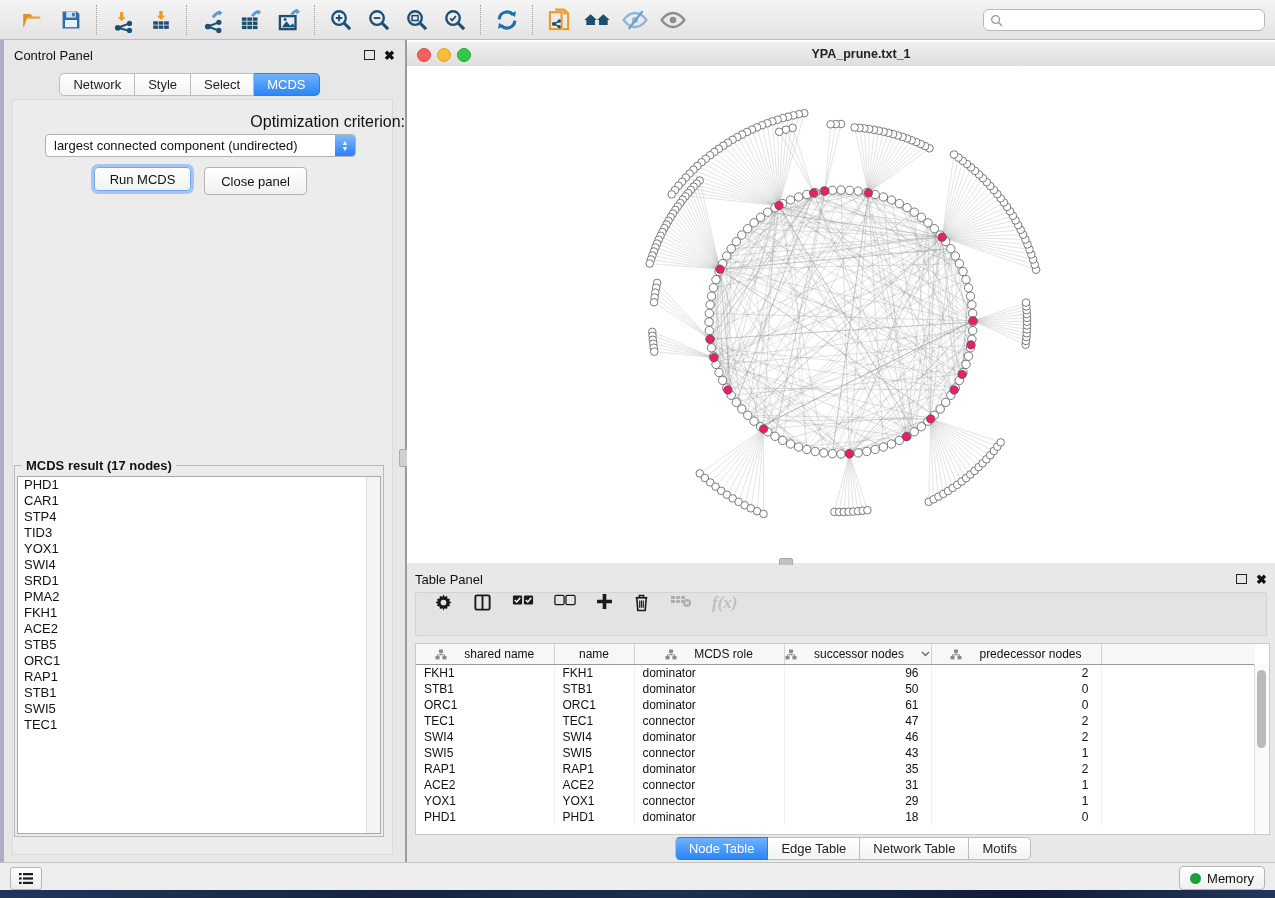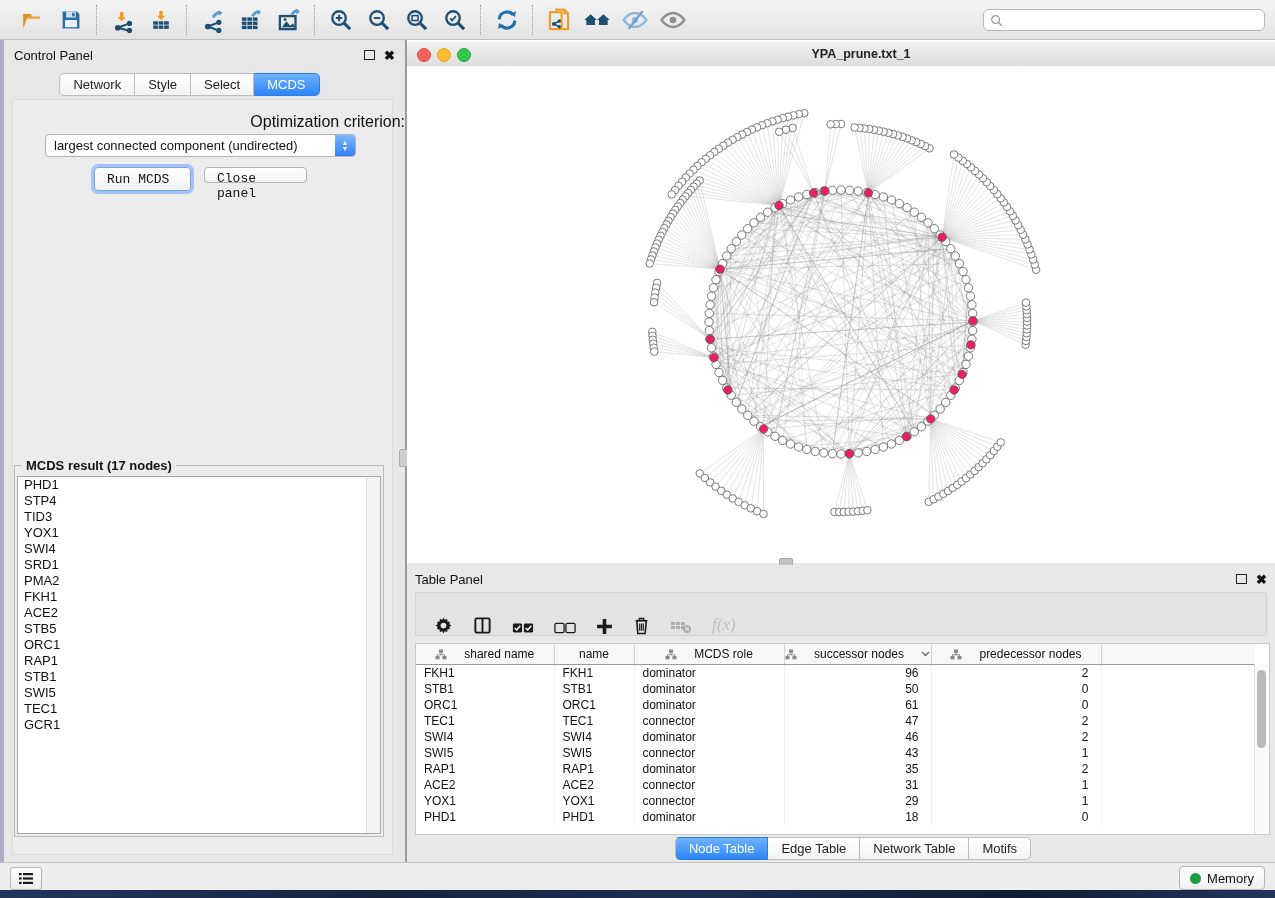--- a/index.html
+++ b/index.html
@@ -31,23 +31,23 @@
   .seg .seg-item{background:linear-gradient(#ffffff,#f3f3f3);border:1px solid #bdbdbd;border-left:none;padding:3px 13px;font-size:13px;color:#222;line-height:15px;}
   .seg .seg-item:first-child{border-left:1px solid #bdbdbd;border-radius:5px 0 0 5px;}
   .seg .seg-item:last-child{border-radius:0 5px 5px 0;}
   .seg .sel{background:linear-gradient(#6fb2fb,#2c85f7);border-color:#2f7de0;color:#fff;}
   #cp-tabs{left:4px;top:73px;width:371px;text-align:center;}
   #cp-content{left:12px;top:99px;width:381px;height:756px;background:#ececec;border:1px solid #dcdcdc;box-sizing:border-box;}
   #opt-label{left:4px;top:113px;width:401px;text-align:right;font-size:16px;color:#111;}
   .select{left:45px;top:134px;width:311px;height:23px;background:#fff;border:1px solid #b2b2b2;border-radius:4px;display:flex;align-items:center;box-sizing:border-box;}
   .select .sel-text{flex:1;font-size:13px;color:#111;padding-left:8px;white-space:nowrap;overflow:hidden;}
   .select .stepper{width:20px;height:21px;background:linear-gradient(#7cbafc,#2e7ef6);border-radius:0 3px 3px 0;display:flex;flex-direction:column;align-items:center;justify-content:center;color:#fff;font-size:7px;line-height:6px;}
-  .btn{background:linear-gradient(#ffffff,#f1f1f1);border:1px solid #b3b3b3;border-radius:4px;font-size:13px;color:#111;padding:3px 12px;text-align:left;font-family:Liberation Mono, monospace;}
+  .btn{background:linear-gradient(#ffffff,#f1f1f1);border:1px solid #b3b3b3;border-radius:4px;font-size:13px;color:#111;padding:3px 4px;text-align:center;font-family:Liberation Sans, sans-serif;}
   #run-btn{left:94px;top:167px;width:97px;height:24px;box-shadow:0 0 0 3px rgba(108,164,249,.55);border-color:#74a7ef;box-sizing:border-box;}
-  #closepanel-btn{left:204px;top:167px;width:103px;height:16px;box-sizing:border-box;}
+  #closepanel-btn{left:204px;top:167px;width:103px;height:28px;box-sizing:border-box;}
   #mcds-fieldset{left:14px;top:465px;width:370px;height:372px;border:1px solid #b9b9b9;box-sizing:border-box;}
   #mcds-legend{left:22px;top:458px;background:#ececec;padding:0 4px;font-size:13px;color:#111;font-weight:bold;}
   #mcds-list{left:17px;top:476px;width:364px;height:358px;background:#fff;border:1px solid #a9a9a9;box-sizing:border-box;overflow:hidden;}
   .mcds-item{font-size:13px;color:#111;line-height:16px;padding-left:6px;}
   #mcds-scroll{position:absolute;right:0;top:0;width:13px;height:100%;background:#f4f4f4;border-left:1px solid #dedede;}
 
   
   #v-splitter{left:405px;top:40px;width:2px;height:822px;background:#9b9b9b;}
   #v-handle{left:399px;top:449px;width:9px;height:16px;background:#cfcfcf;border:1px solid #adadad;border-radius:2px;}
   #h-handle{left:779px;top:558px;width:12px;height:7px;background:#c2c2c2;border:1px solid #a8a8a8;border-radius:2px;}
@@ -58,21 +58,21 @@
   .traffic{position:absolute;top:6px;width:12px;height:12px;border-radius:50%;}
   #tl-red{left:10px;background:#f5615c;border:0.5px solid #dd4742;}
   #tl-yellow{left:30px;background:#fbbd32;border:0.5px solid #e0a321;}
   #tl-green{left:50px;background:#35c74c;border:0.5px solid #24a836;}
   #net-title{position:absolute;left:0;top:5px;width:100%;text-align:center;font-size:12.5px;font-weight:600;color:#222;padding-left:20px;}
   #net-canvas{left:0;top:26px;width:868px;height:497px;position:absolute;background:#fff;}
 
   
   #table-panel{left:407px;top:565px;width:868px;height:297px;background:#e8e8e8;}
   #tp-head{position:absolute;left:8px;top:3px;right:8px;height:22px;display:flex;align-items:center;}
-  #tp-toolbar{position:absolute;left:8px;top:27px;width:852px;height:44px;background:#e3e3e3;border:1px solid #d2d2d2;border-radius:2px;display:flex;align-items:flex-end;gap:20px;padding-left:18px;box-sizing:border-box;}
+  #tp-toolbar{position:absolute;left:8px;top:27px;width:852px;height:44px;background:#e3e3e3;border:1px solid #d2d2d2;border-radius:2px;display:flex;align-items:flex-start;gap:20px;padding-left:18px;box-sizing:border-box;font-weight:bold;}
   .tp-icon{display:flex;align-items:center;justify-content:center;}
   .tp-icon.disabled{opacity:.5;}
   .fx{font-family:"Liberation Serif",serif;font-style:italic;font-size:17px;color:#9b9b9b;}
   #node-table{position:absolute;left:8px;top:78px;width:855px;height:192px;background:#fff;border:1px solid #c9c9c9;box-sizing:border-box;}
   #nt-inner{position:absolute;left:0;top:0;right:14px;bottom:0;overflow:hidden;}
   table{border-collapse:collapse;table-layout:fixed;width:839px;}
   th{height:20px;background:#f7f7f7;border-bottom:1px solid #9a9a9a;border-right:1px solid #d2d2d2;font-size:12px;font-weight:normal;color:#111;padding:0;white-space:nowrap;overflow:hidden;}
   th .th-wrap{display:flex;align-items:center;justify-content:center;gap:17px;}
   td{height:16px;font-size:12px;color:#111;padding:0 8px;border-right:1px solid #f0f0f0;white-space:nowrap;overflow:hidden;}
   td.num{text-align:right;padding-right:12px;}
@@ -317,35 +317,35 @@
       <span>▼</span>
     </span>
 </div>
 <button id="run-btn" class="btn abs">Run MCDS</button>
 <button id="closepanel-btn" class="btn abs">Close panel</button>
 
 <div id="mcds-fieldset" class="abs"></div>
 <div id="mcds-legend" class="abs">MCDS result (17 nodes)</div>
 <div id="mcds-list" class="abs">
   <div class="mcds-item">PHD1</div>
+  <div class="mcds-item">CAR1</div>
   <div class="mcds-item">STP4</div>
   <div class="mcds-item">TID3</div>
   <div class="mcds-item">YOX1</div>
   <div class="mcds-item">SWI4</div>
   <div class="mcds-item">SRD1</div>
   <div class="mcds-item">PMA2</div>
   <div class="mcds-item">FKH1</div>
   <div class="mcds-item">ACE2</div>
   <div class="mcds-item">STB5</div>
   <div class="mcds-item">ORC1</div>
   <div class="mcds-item">RAP1</div>
   <div class="mcds-item">STB1</div>
   <div class="mcds-item">SWI5</div>
   <div class="mcds-item">TEC1</div>
-  <div class="mcds-item">GCR1</div>
   <div id="mcds-scroll"></div>
 </div>
 
 <div id="v-splitter" class="abs"></div>
 <div id="v-handle" class="abs"></div>
 
 <div id="network-window" class="abs">
   <div id="net-titlebar">
     <span id="tl-red" class="traffic"></span>
     <span id="tl-yellow" class="traffic"></span>

